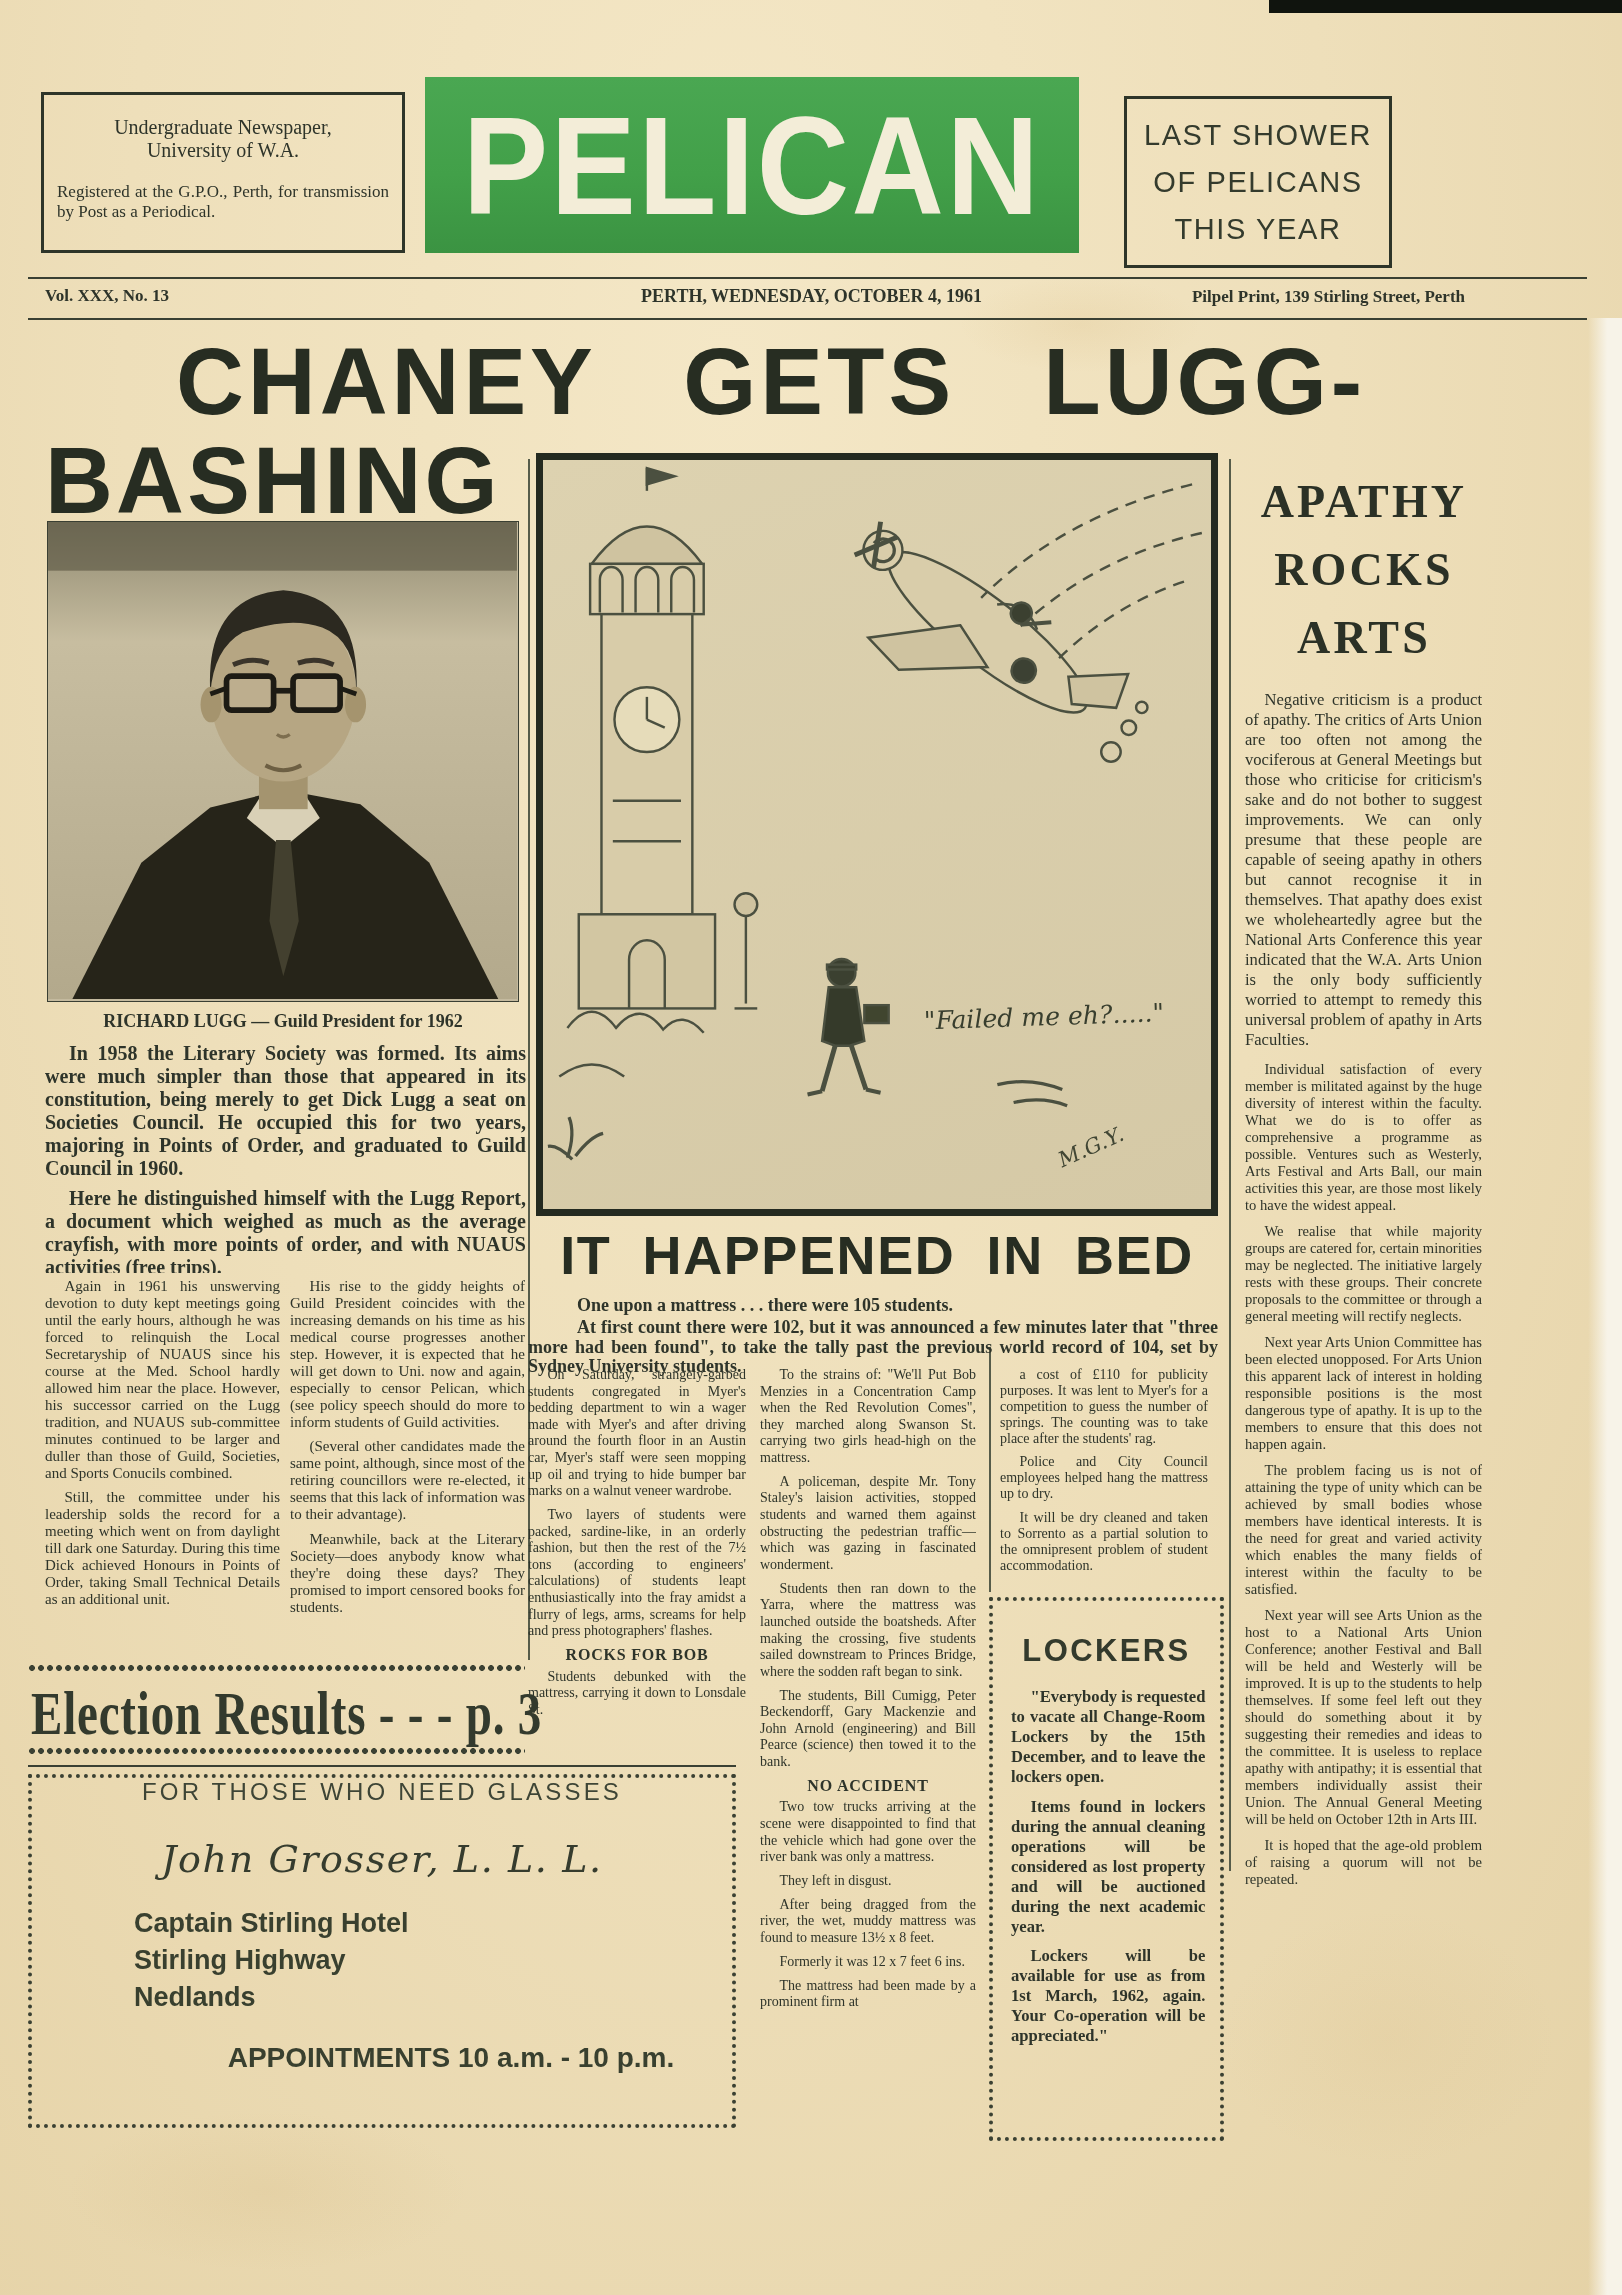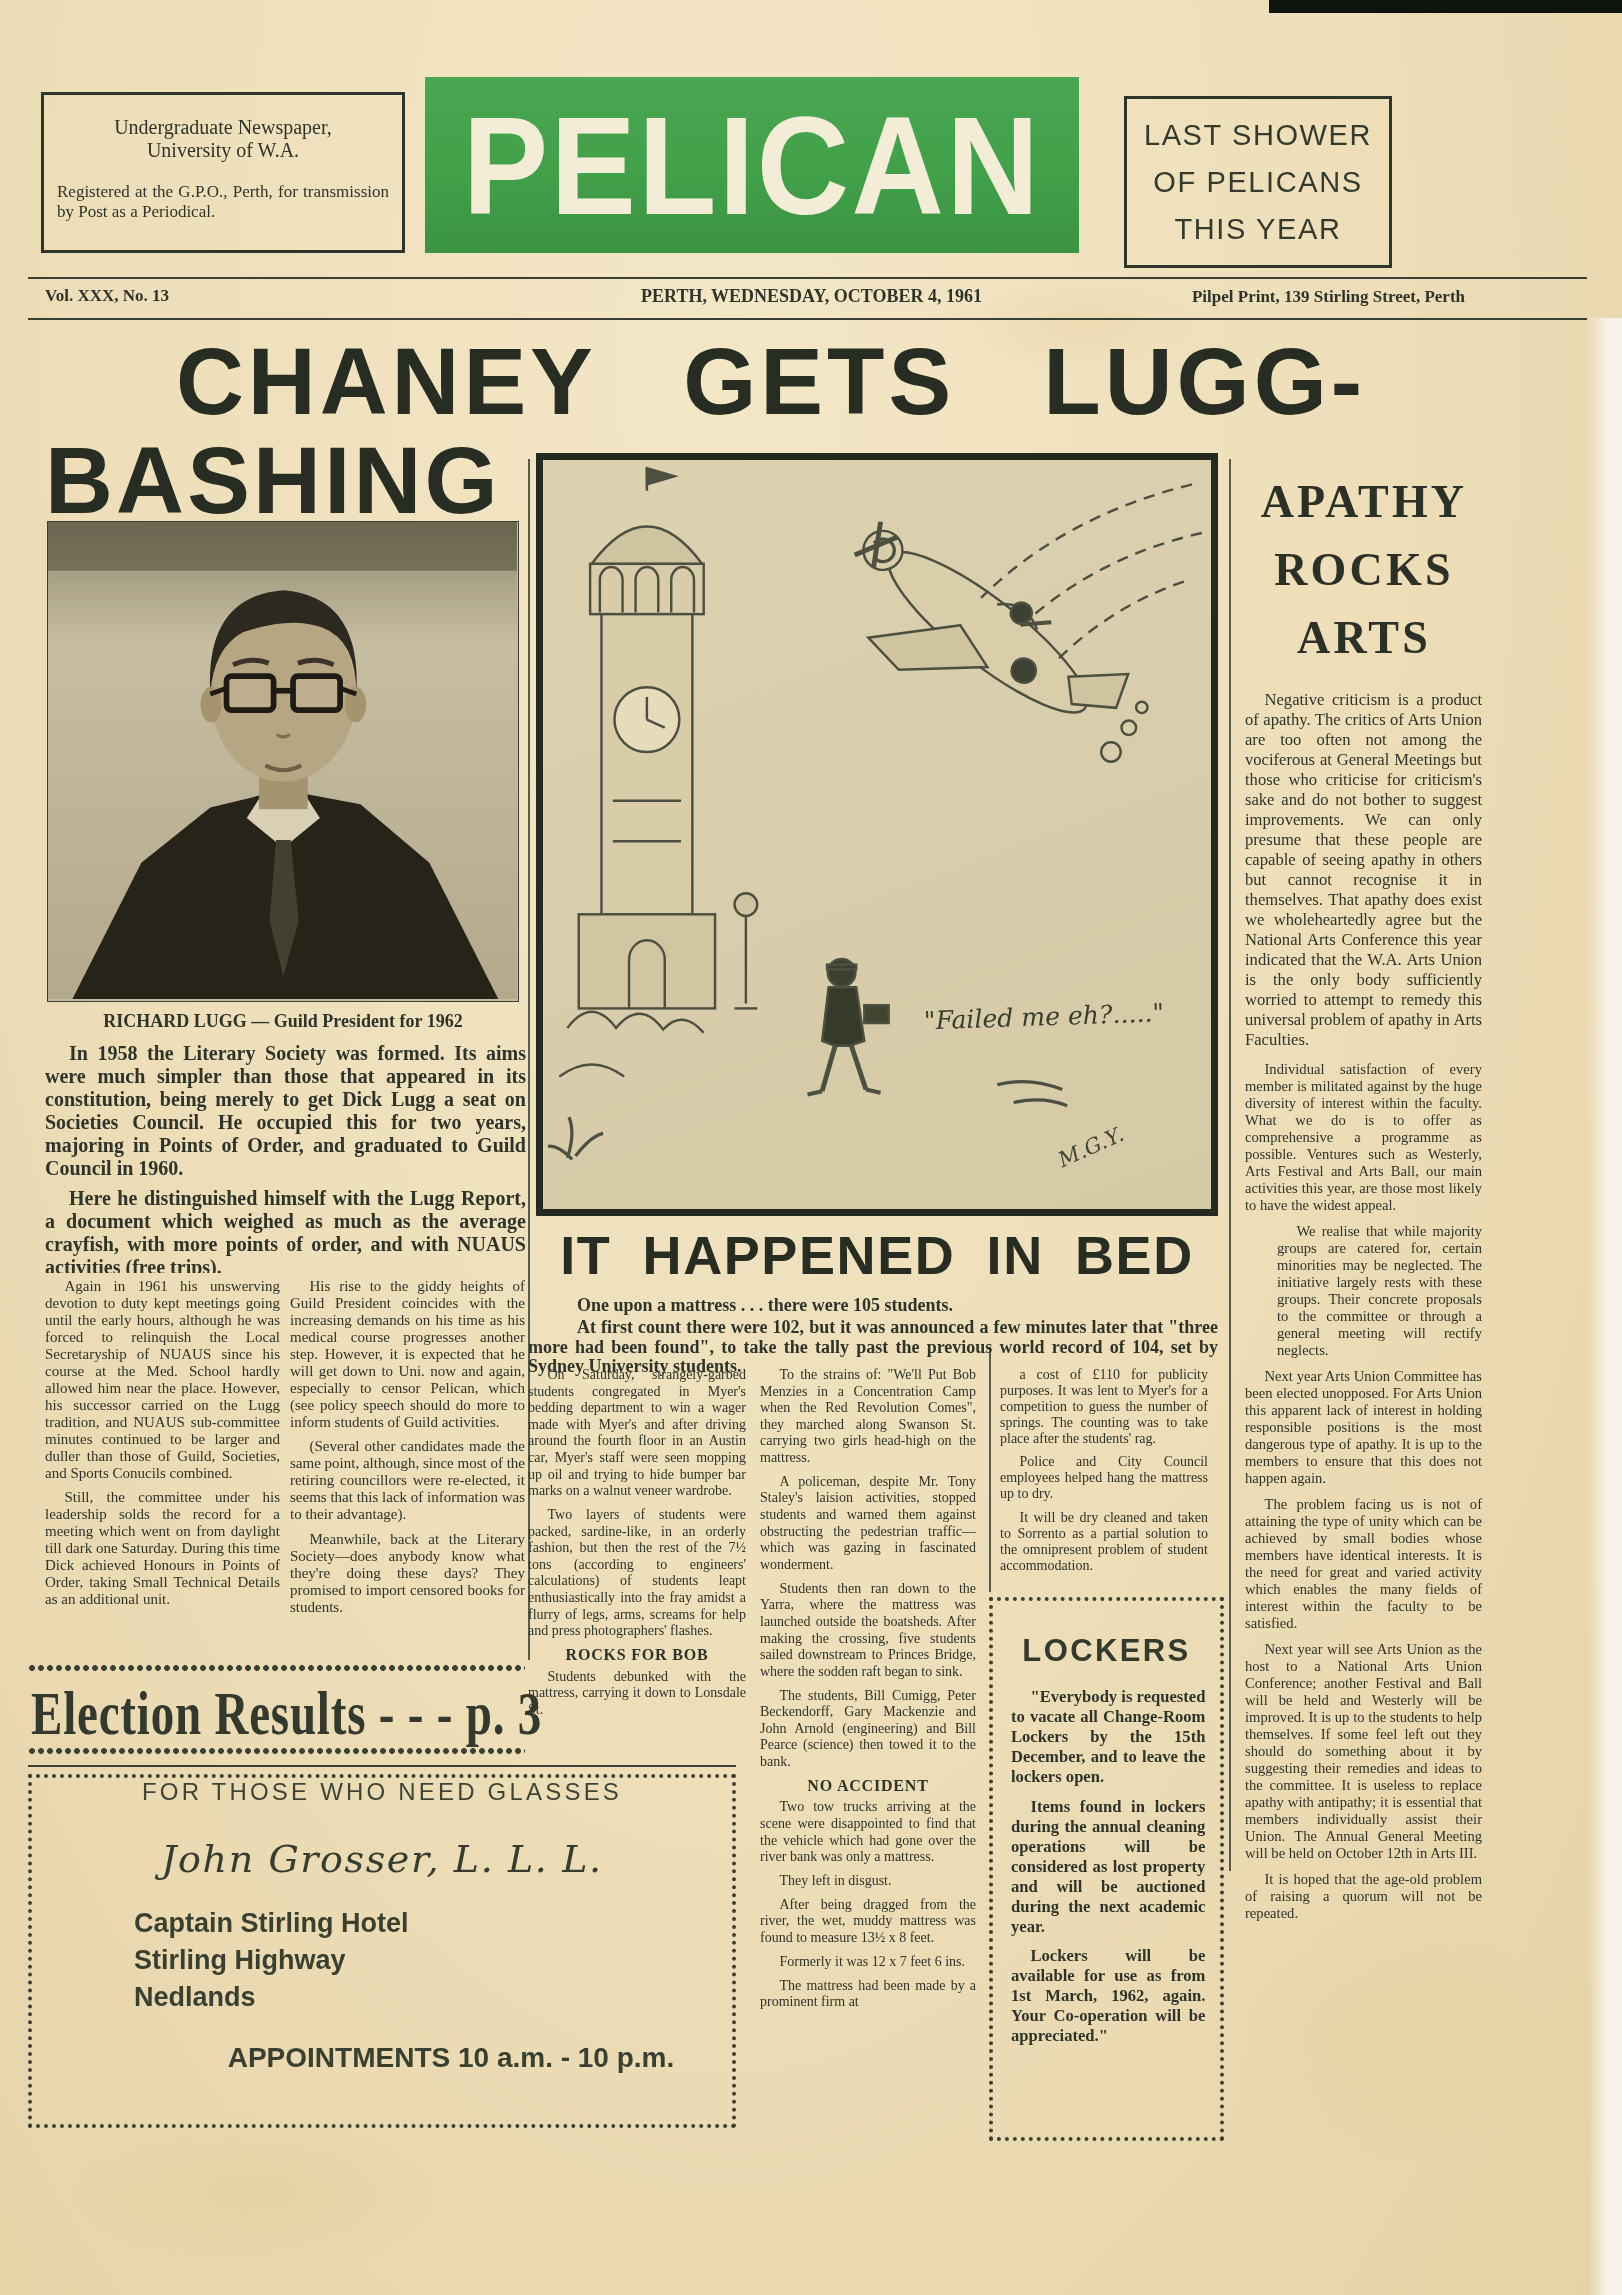--- a/index.html
+++ b/index.html
@@ -192,21 +192,21 @@
   </div>
 
   <div class="abs" style="left:1244px;top:468px;width:240px;text-align:center;color:#2b3126;">
     <div class="serif" style="font-weight:bold;font-size:46px;letter-spacing:3.2px;line-height:68px;">APATHY</div>
     <div class="serif" style="font-weight:bold;font-size:46px;letter-spacing:3.2px;line-height:68px;">ROCKS</div>
     <div class="serif" style="font-weight:bold;font-size:46px;letter-spacing:3.2px;line-height:68px;">ARTS</div>
   </div>
   <div class="col serif" style="left:1245px;top:690px;width:237px;height:1484px;">
     <p style="font-size:16.6px;line-height:20px;margin-bottom:11.4px;">Negative criticism is a product of apathy. The critics of Arts Union are too often not among the vociferous at General Meetings but those who criticise for criticism's sake and do not bother to suggest improvements. We can only presume that these people are capable of seeing apathy in others but cannot recognise it in themselves. That apathy does exist we wholeheartedly agree but the National Arts Conference this year indicated that the W.A. Arts Union is the only body sufficiently worried to attempt to remedy this universal problem of apathy in Arts Faculties.</p>
     <p style="font-size:14.6px;line-height:17px;margin-bottom:9px;">Individual satisfaction of every member is militated against by the huge diversity of interest within the faculty. What we do is to offer as comprehensive a programme as possible. Ventures such as Westerly, Arts Festival and Arts Ball, our main activities this year, are those most likely to have the widest appeal.</p>
-    <p style="font-size:14.6px;line-height:17px;margin-bottom:9px;margin-left:32px;">We realise that while majority groups are catered for, certain minorities may be neglected. The initiative largely rests with these groups. Their concrete proposals to the committee or through a general meeting will rectify neglects.</p>
+    <p style="font-size:14.6px;line-height:17px;margin-bottom:9px;">We realise that while majority groups are catered for, certain minorities may be neglected. The initiative largely rests with these groups. Their concrete proposals to the committee or through a general meeting will rectify neglects.</p>
     <p style="font-size:14.6px;line-height:17px;margin-bottom:9px;">Next year Arts Union Committee has been elected unopposed. For Arts Union this apparent lack of interest in holding responsible positions is the most dangerous type of apathy. It is up to the members to ensure that this does not happen again.</p>
     <p style="font-size:14.6px;line-height:17px;margin-bottom:9px;">The problem facing us is not of attaining the type of unity which can be achieved by small bodies whose members have identical interests. It is the need for great and varied activity which enables the many fields of interest within the faculty to be satisfied.</p>
     <p style="font-size:14.6px;line-height:17px;margin-bottom:9px;">Next year will see Arts Union as the host to a National Arts Union Conference; another Festival and Ball will be held and Westerly will be improved. It is up to the students to help themselves. If some feel left out they should do something about it by suggesting their remedies and ideas to the committee. It is useless to replace apathy with antipathy; it is essential that members individually assist their Union. The Annual General Meeting will be held on October 12th in Arts III.</p>
     <p style="font-size:14.6px;line-height:17px;">It is hoped that the age-old problem of raising a quorum will not be repeated.</p>
   </div>
 
   <div class="headline" style="left:536px;top:1224px;width:682px;text-align:center;font-size:54px;letter-spacing:1.6px;word-spacing:14.6px;">IT HAPPENED IN BED</div>
   <div class="serif abs" style="left:528px;top:1295px;width:690px;font-weight:bold;font-size:18px;color:var(--ink);text-indent:49px;">One upon a mattress . . . there were 105 students.</div>
   <div class="serif abs" style="left:528px;top:1318px;width:690px;font-weight:bold;font-size:18px;line-height:19.5px;color:var(--ink);text-align:justify;text-indent:49px;">At first count there were 102, but it was announced a few minutes later that "three more had been found", to take the tally past the previous world record of 104, set by Sydney University students.</div>
 

